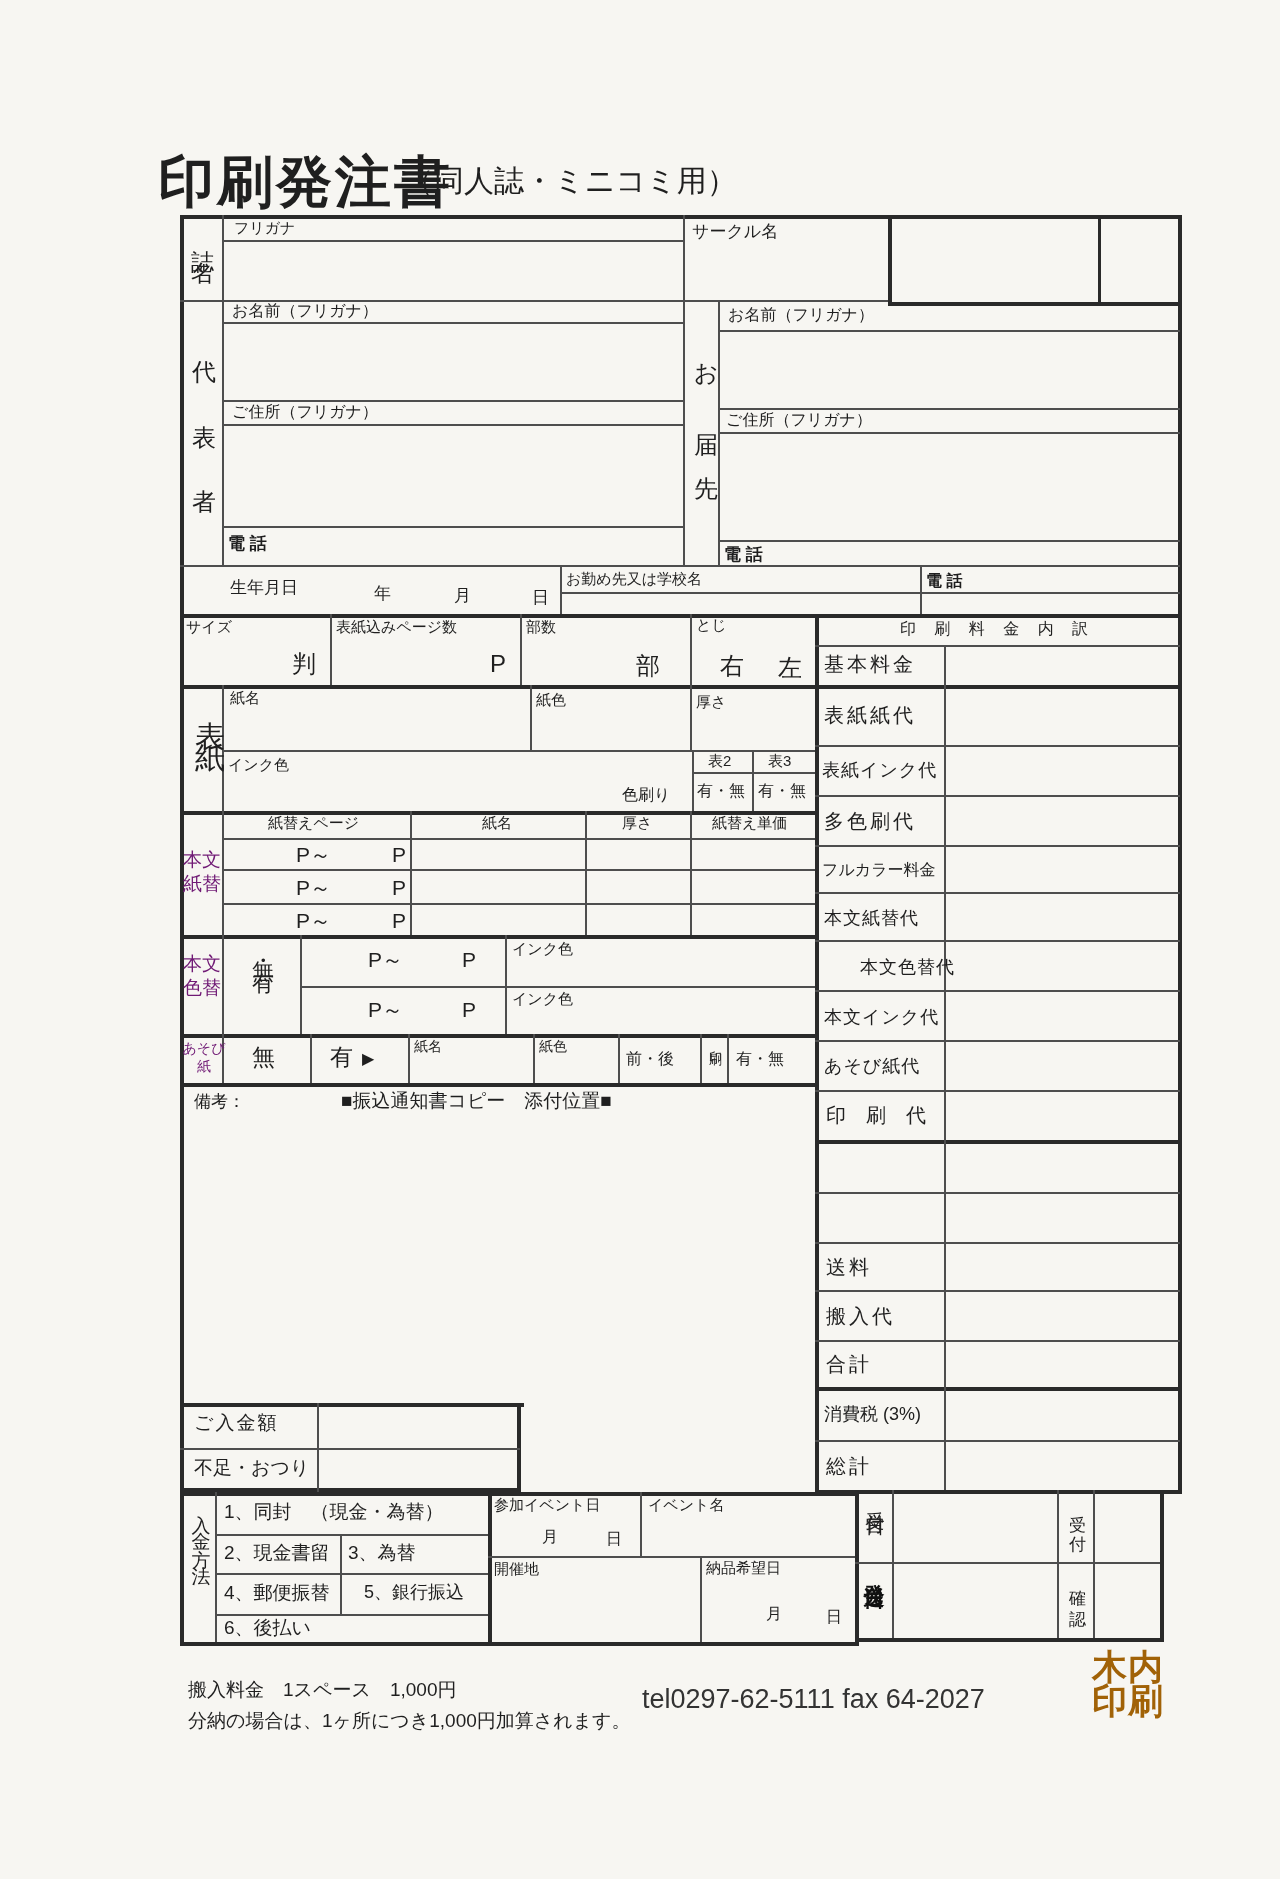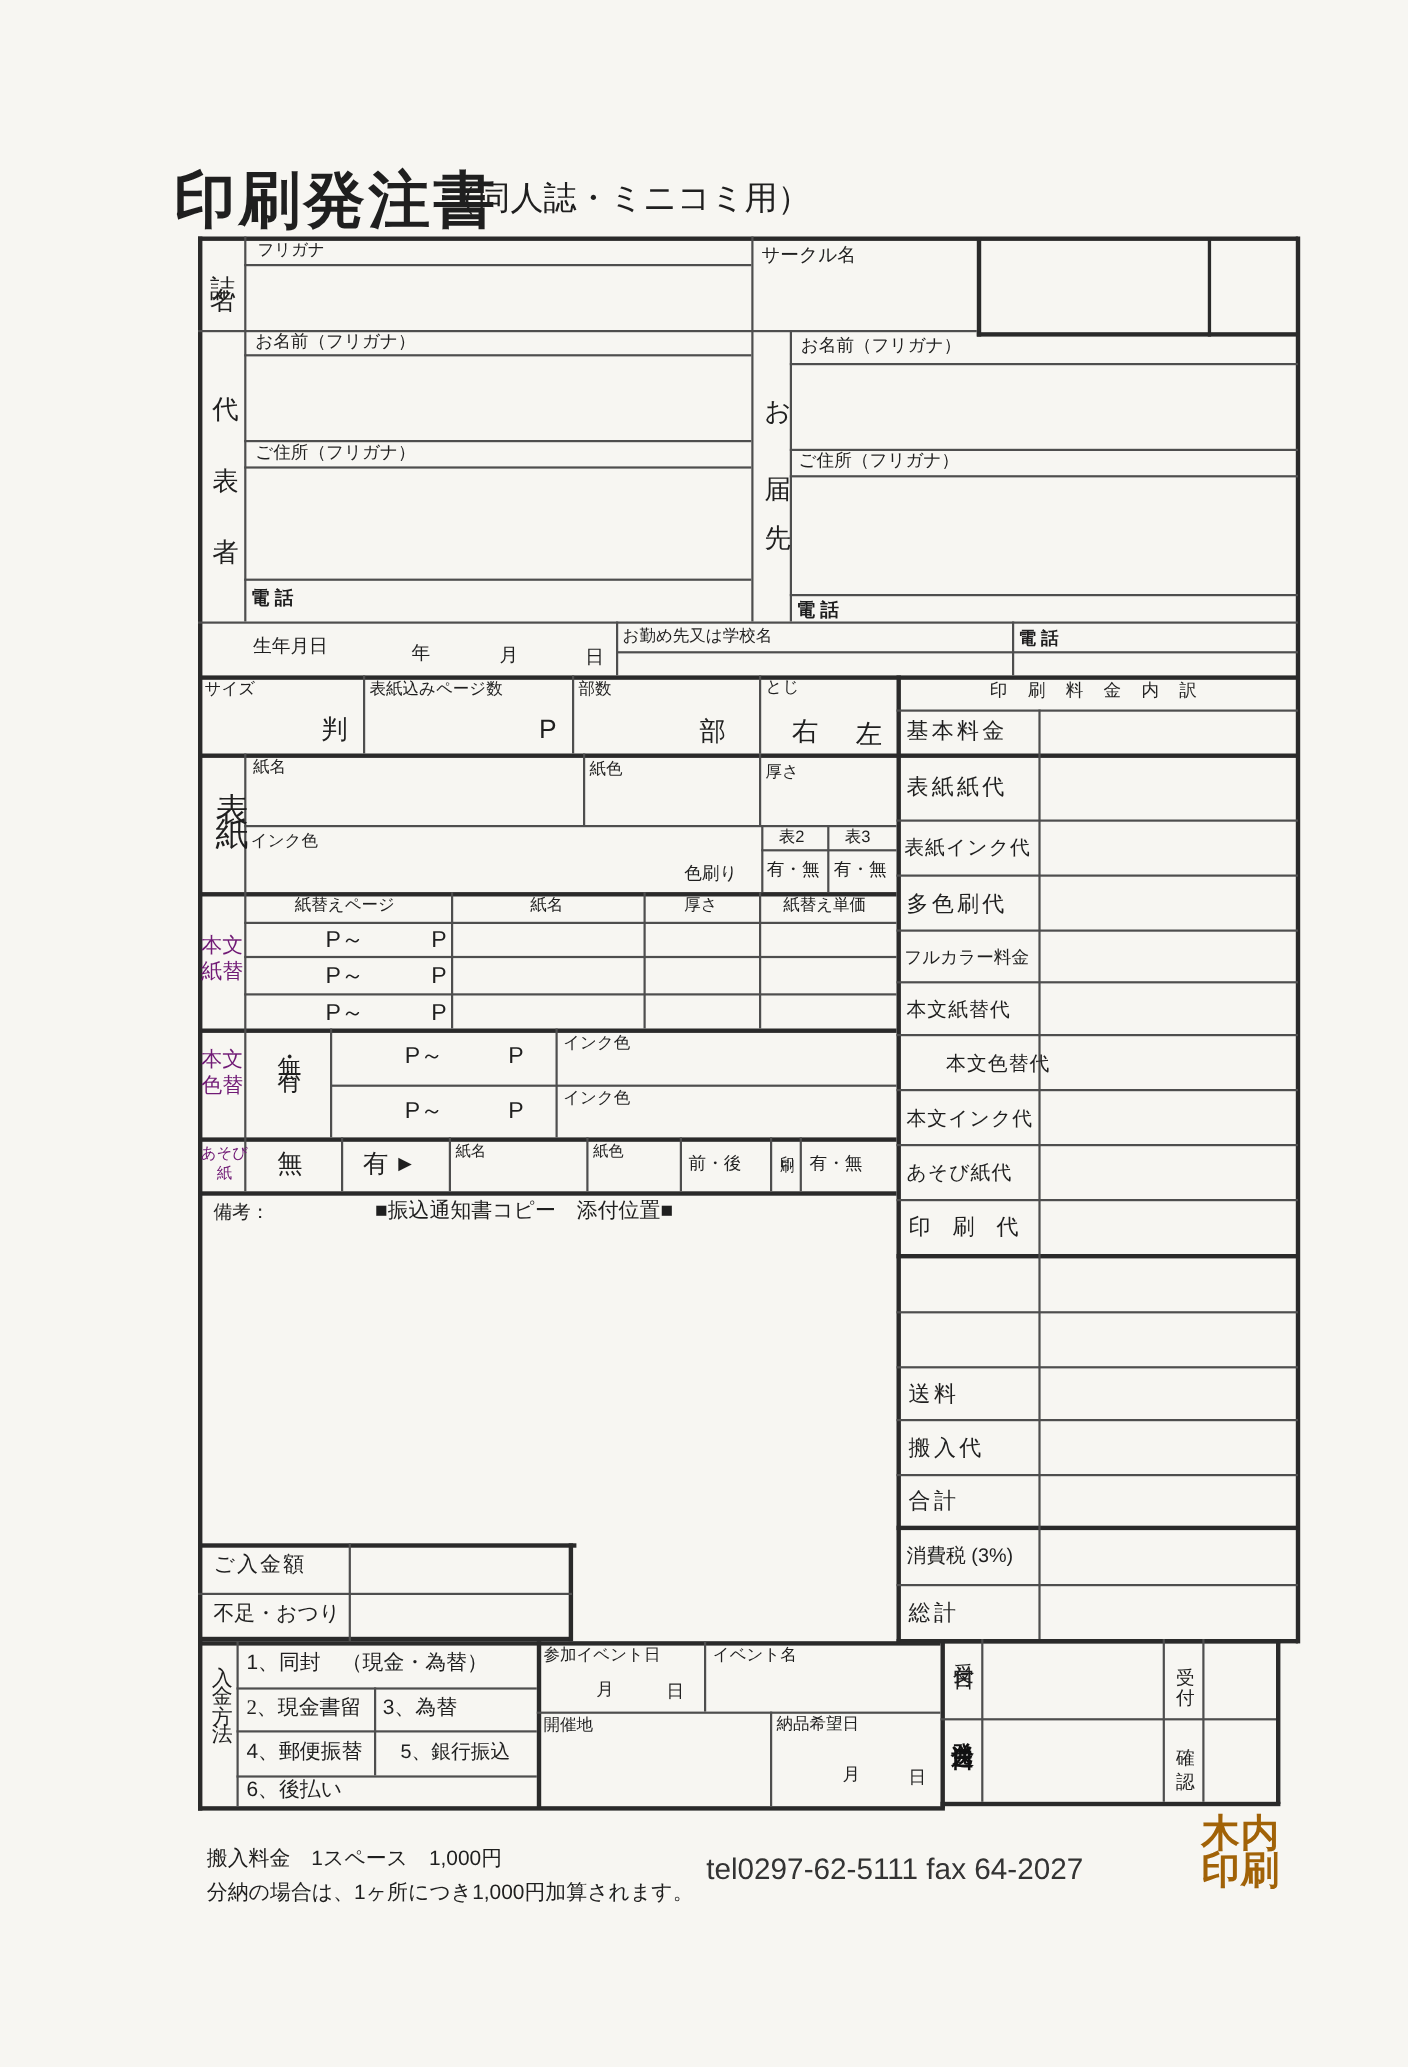--- a/index.html
+++ b/index.html
@@ -257,21 +257,21 @@
   <span class="lb" style="left:736px;top:1050px;font-size:16px;">有・無</span>
 
   <span class="lb" style="left:194px;top:1092px;font-size:17px;">備考：</span>
   <span class="lb sq" style="left:318px;top:1090px;font-size:19px;margin-left:23px;">■振込通知書コピー　添付位置■</span>
 
   <span class="lb" style="left:194px;top:1412px;font-size:19px;letter-spacing:2px;">ご入金額</span>
   <span class="lb" style="left:194px;top:1457px;font-size:19px;">不足・おつり</span>
 
   <span class="vt" style="left:188px;top:1492px;height:150px;font-size:19px;padding-top:8px;letter-spacing:17px;">入金方法</span>
   <span class="lb" style="left:224px;top:1501px;font-size:19px;">1、同封　（現金・為替）</span>
-  <span class="lb" style="left:224px;top:1542px;font-size:19px;font-family:Liberation Serif, serif;">2、現金書留</span>
+  <span class="lb" style="left:224px;top:1542px;font-size:19px;">2、現金書留</span>
   <span class="lb" style="left:348px;top:1542px;font-size:19px;">3、為替</span>
   <span class="lb" style="left:224px;top:1582px;font-size:19px;">4、郵便振替</span>
   <span class="lb" style="left:364px;top:1582px;font-size:18px;">5、銀行振込</span>
   <span class="lb" style="left:224px;top:1617px;font-size:19px;">6、後払い</span>
 
   <span class="lb" style="left:494px;top:1496px;font-size:15px;">参加イベント日</span>
   <span class="lb" style="left:542px;top:1528px;font-size:16px;">月</span>
   <span class="lb" style="left:606px;top:1530px;font-size:16px;">日</span>
   <span class="lb" style="left:648px;top:1496px;font-size:15px;">イベント名</span>
   <span class="lb" style="left:494px;top:1560px;font-size:15px;">開催地</span>

